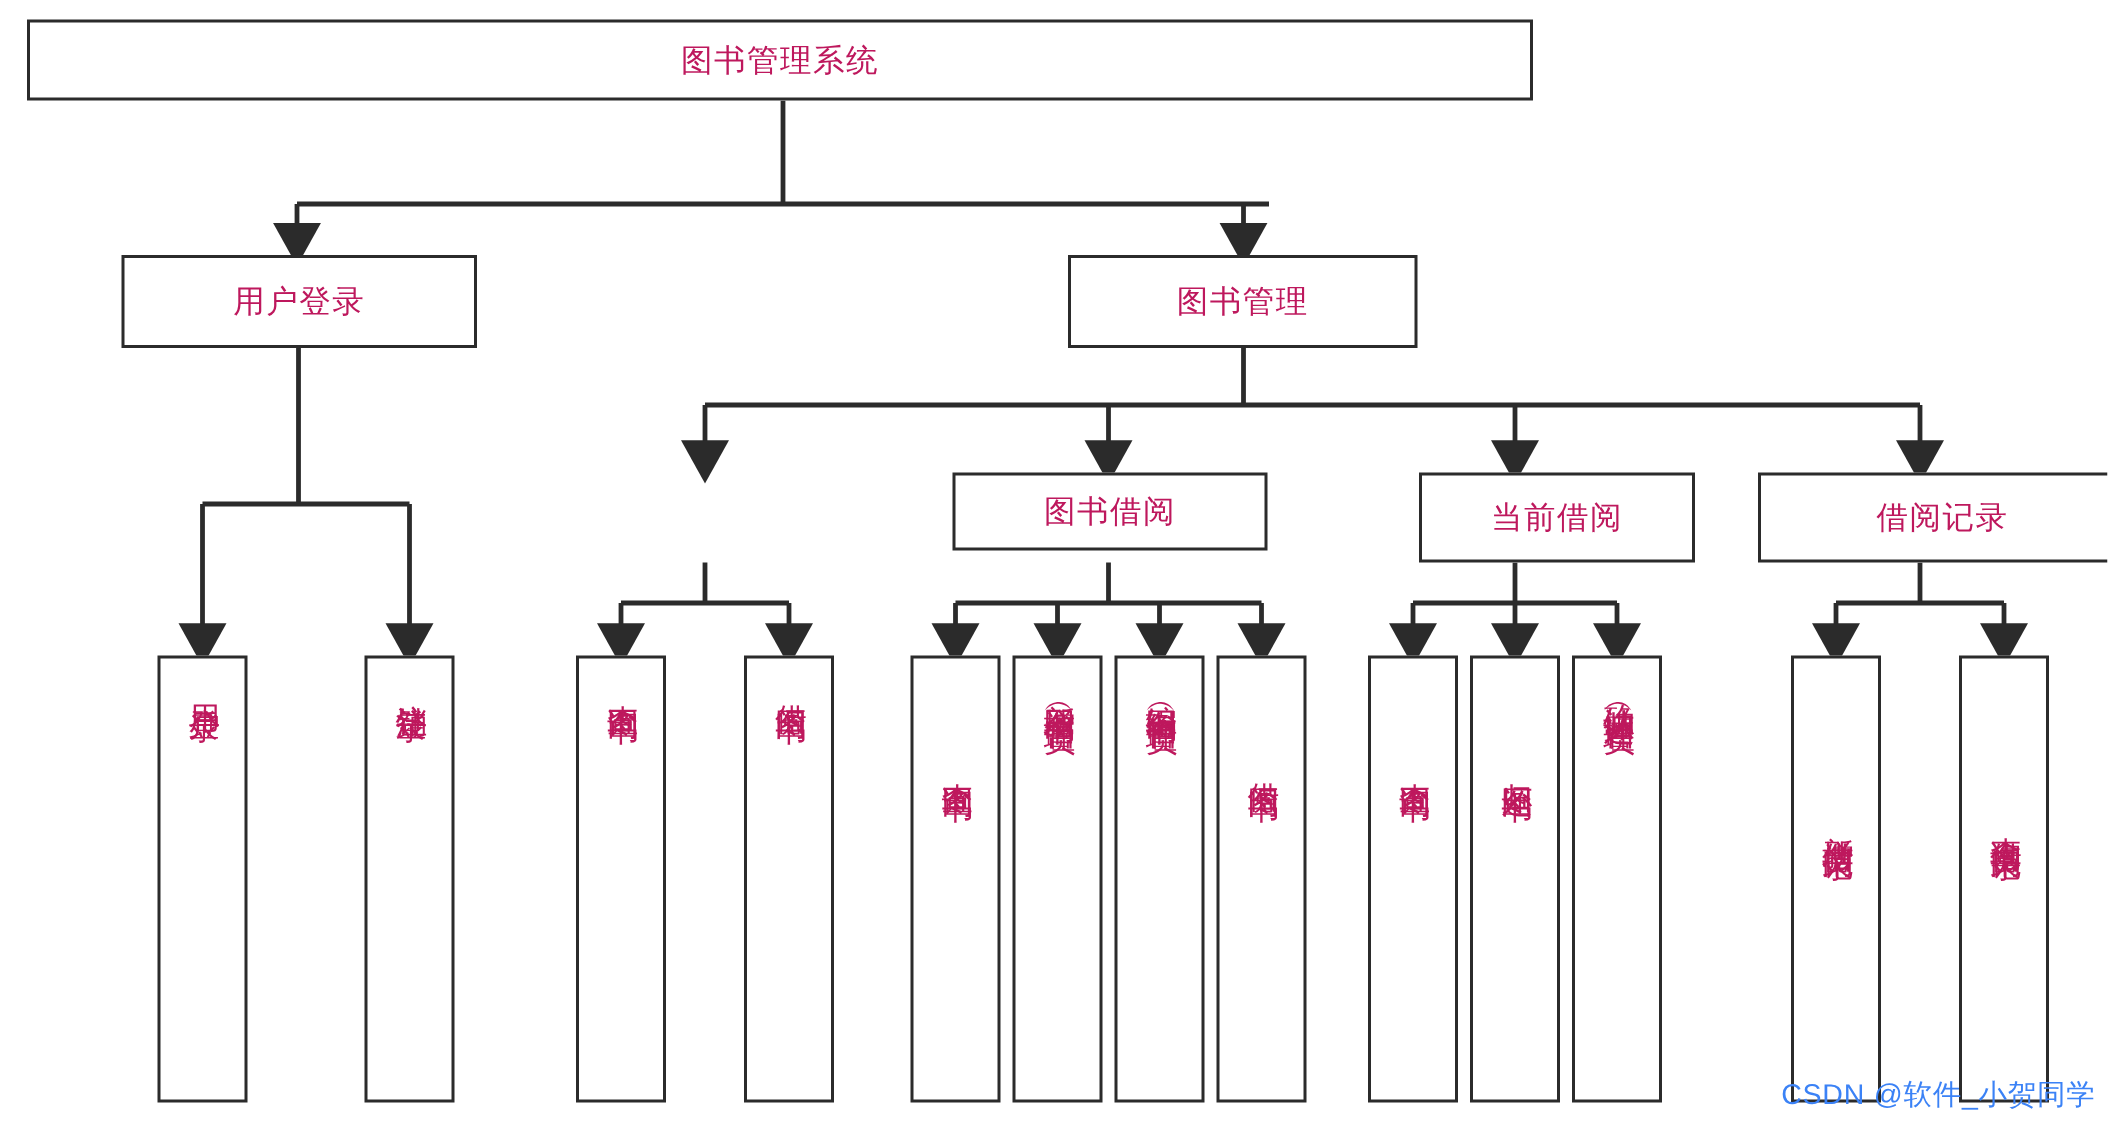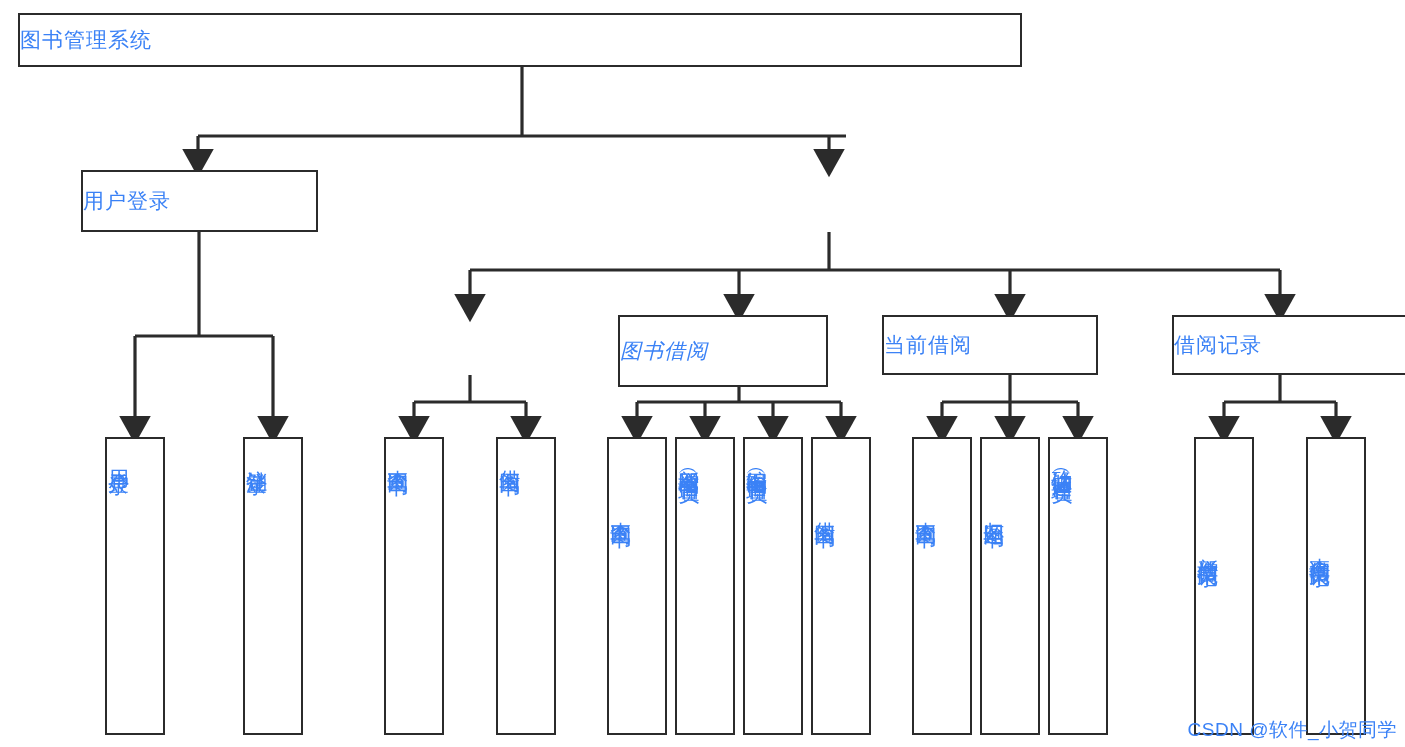--- a/index.html
+++ b/index.html
@@ -25,22 +25,22 @@
     height: 747px;
     pointer-events: none;
   }
   .node {
     position: absolute;
     box-sizing: border-box;
     border: 2px solid #2b2b2b;
     background: #ffffff;
     display: flex;
     align-items: center;
-    justify-content: flex-start;
-    color: #3b82f6;
+    justify-content: center;
+    color: #be185d;
   }
   .node.h {
     font-size: 21px;
     letter-spacing: 1px;
   }
   .node.h .label {
     white-space: nowrap;
   }
   .node.v {
     align-items: flex-start;
@@ -128,25 +128,28 @@
     </g>
   </svg>
 
   <div class="node h" style="left:18px; top:13px; width:1004px; height:54px;">
     <span class="label">图书管理系统</span>
   </div>
 
   <div class="node h" style="left:81px; top:170px; width:237px; height:62px;">
     <span class="label">用户登录</span>
   </div>
-
-  <div class="node h" style="left:618px; top:315px; width:210px; height:72px;font-style:italic;">
+  <div class="node h" style="left:712px; top:170px; width:233px; height:62px;">
+    <span class="label">图书管理</span>
+  </div>
+
+  <div class="node h" style="left:635px; top:315px; width:210px; height:52px;">
     <span class="label">图书借阅</span>
   </div>
-  <div class="node h" style="left:882px; top:315px; width:216px; height:60px;">
+  <div class="node h" style="left:946px; top:315px; width:184px; height:60px;">
     <span class="label">当前借阅</span>
   </div>
   <div class="node h" style="left:1172px; top:315px; width:246px; height:60px;">
     <span class="label">借阅记录</span>
   </div>
 
   <div class="node v" style="left:105px; top:437px; width:60px; height:298px;">
     <span class="label">用户登录</span>
   </div>
   <div class="node v" style="left:243px; top:437px; width:60px; height:298px;">

